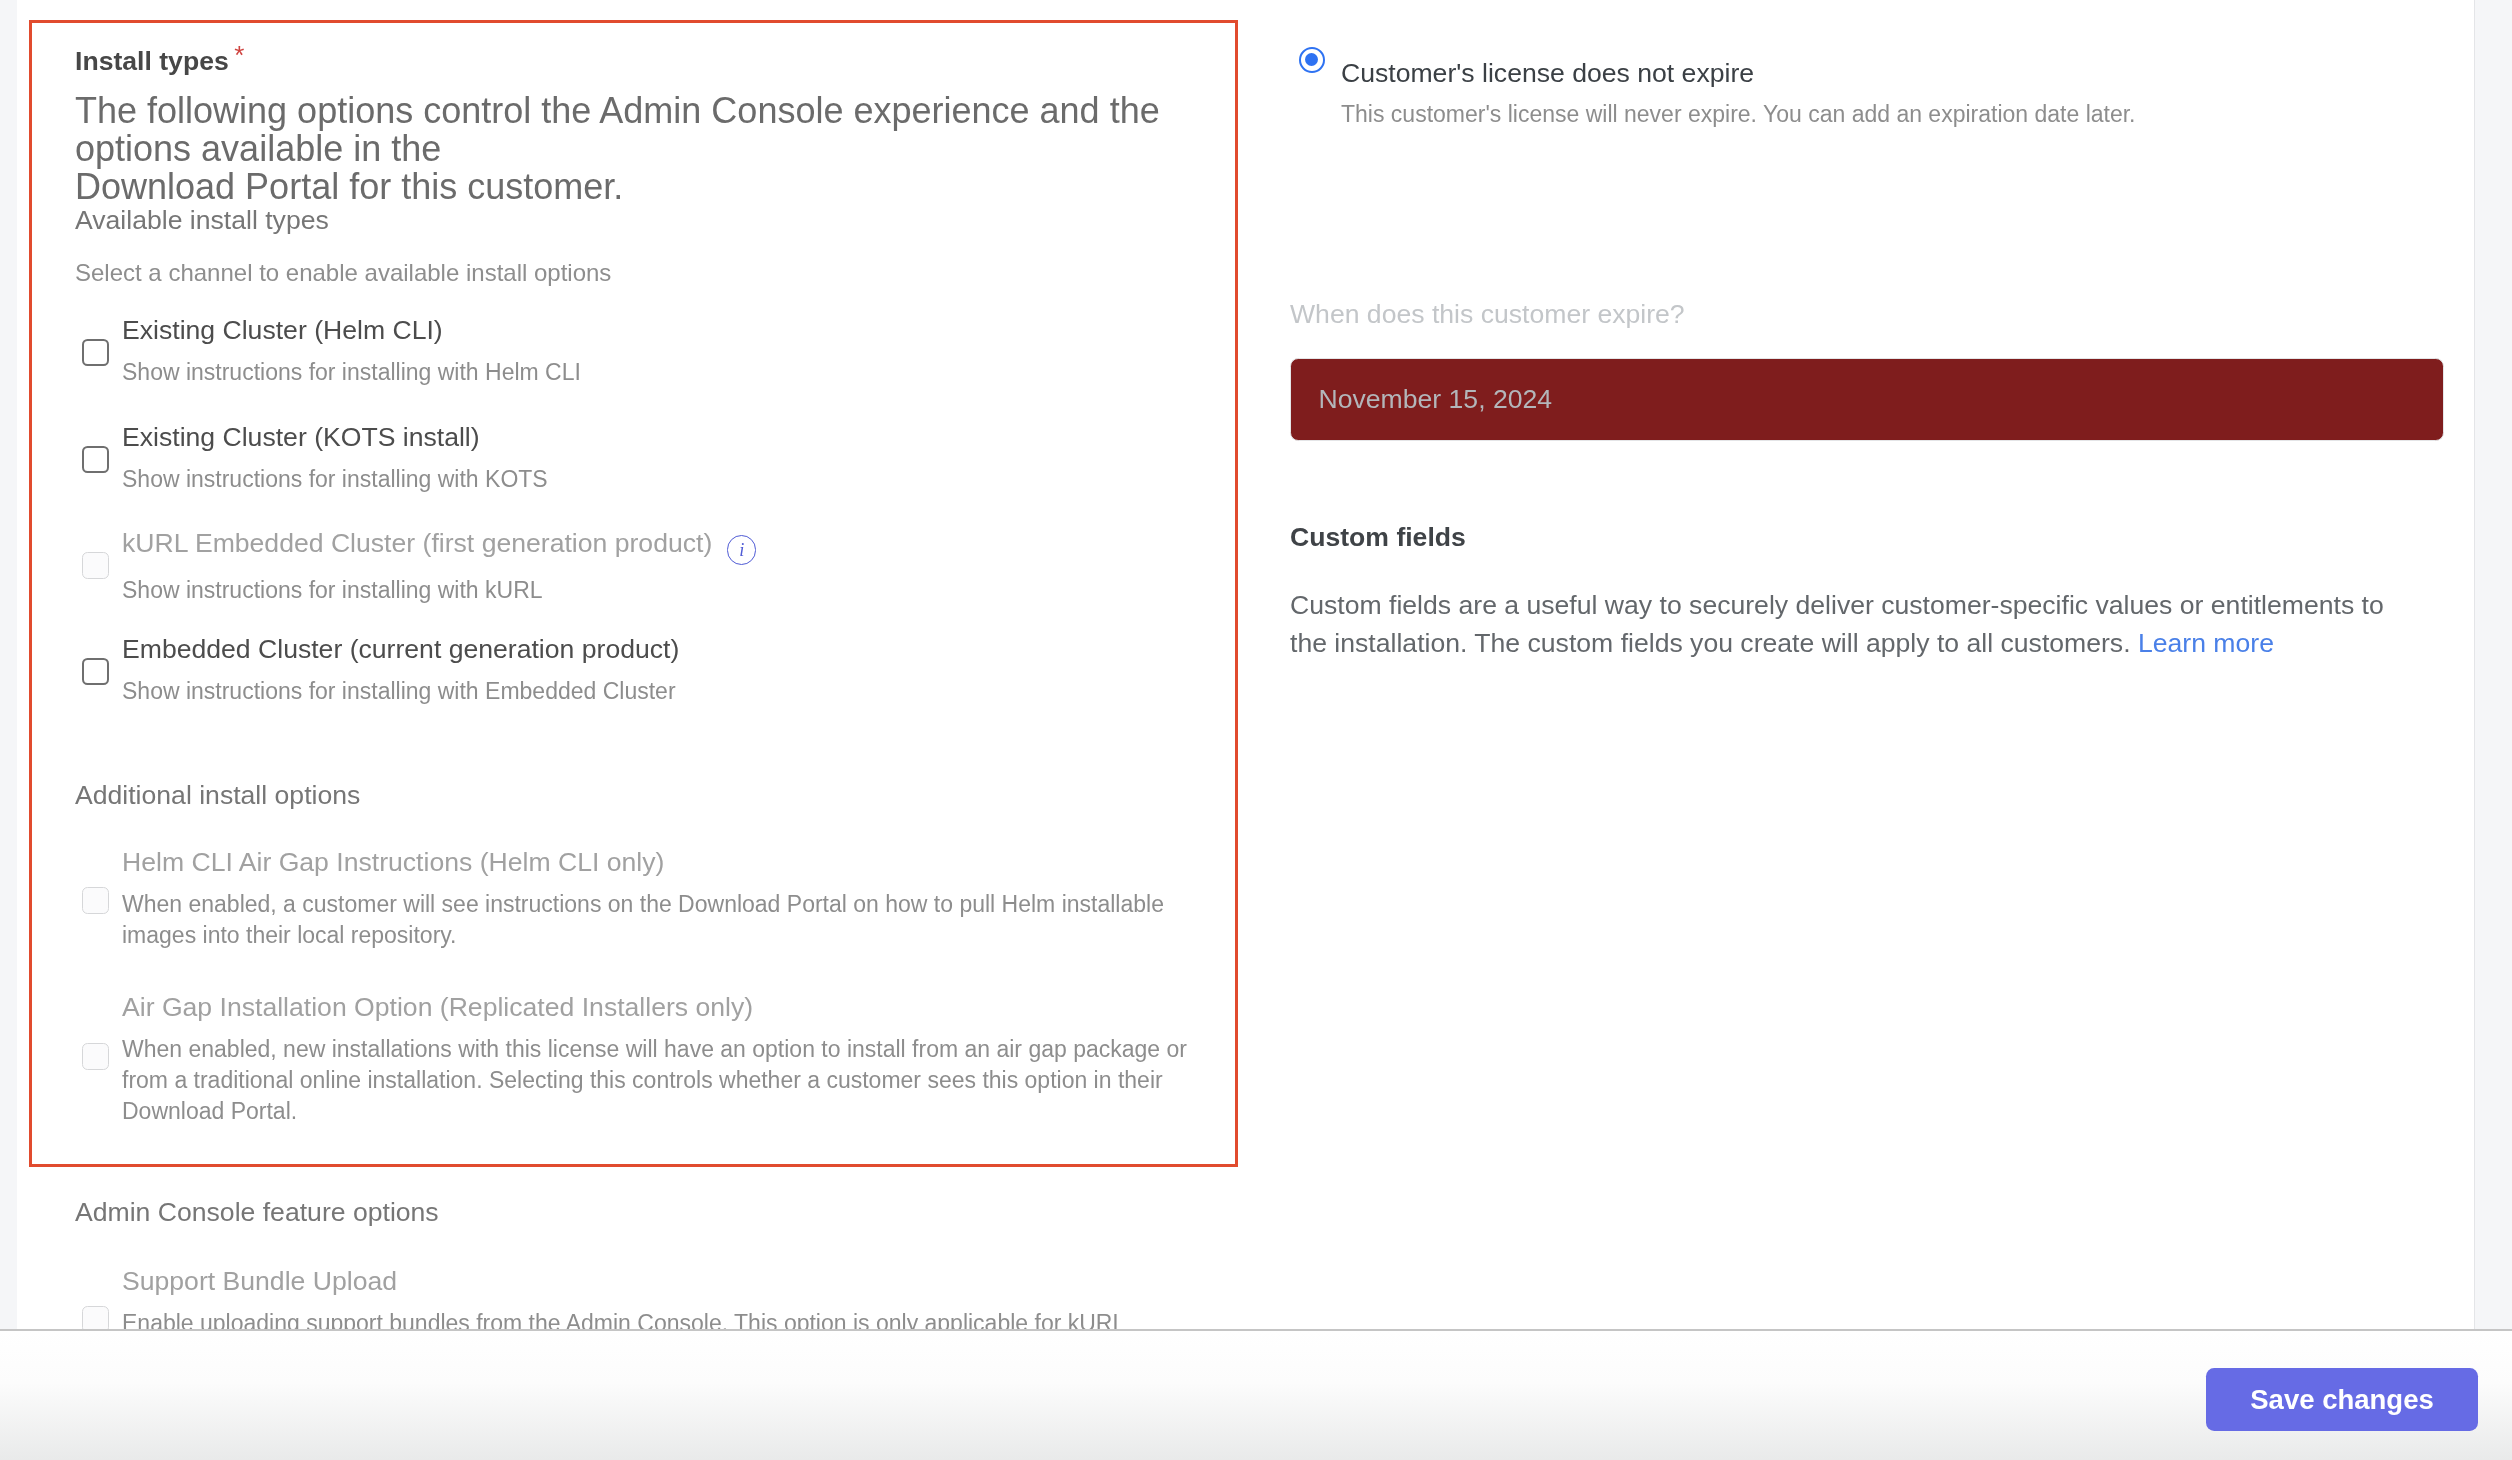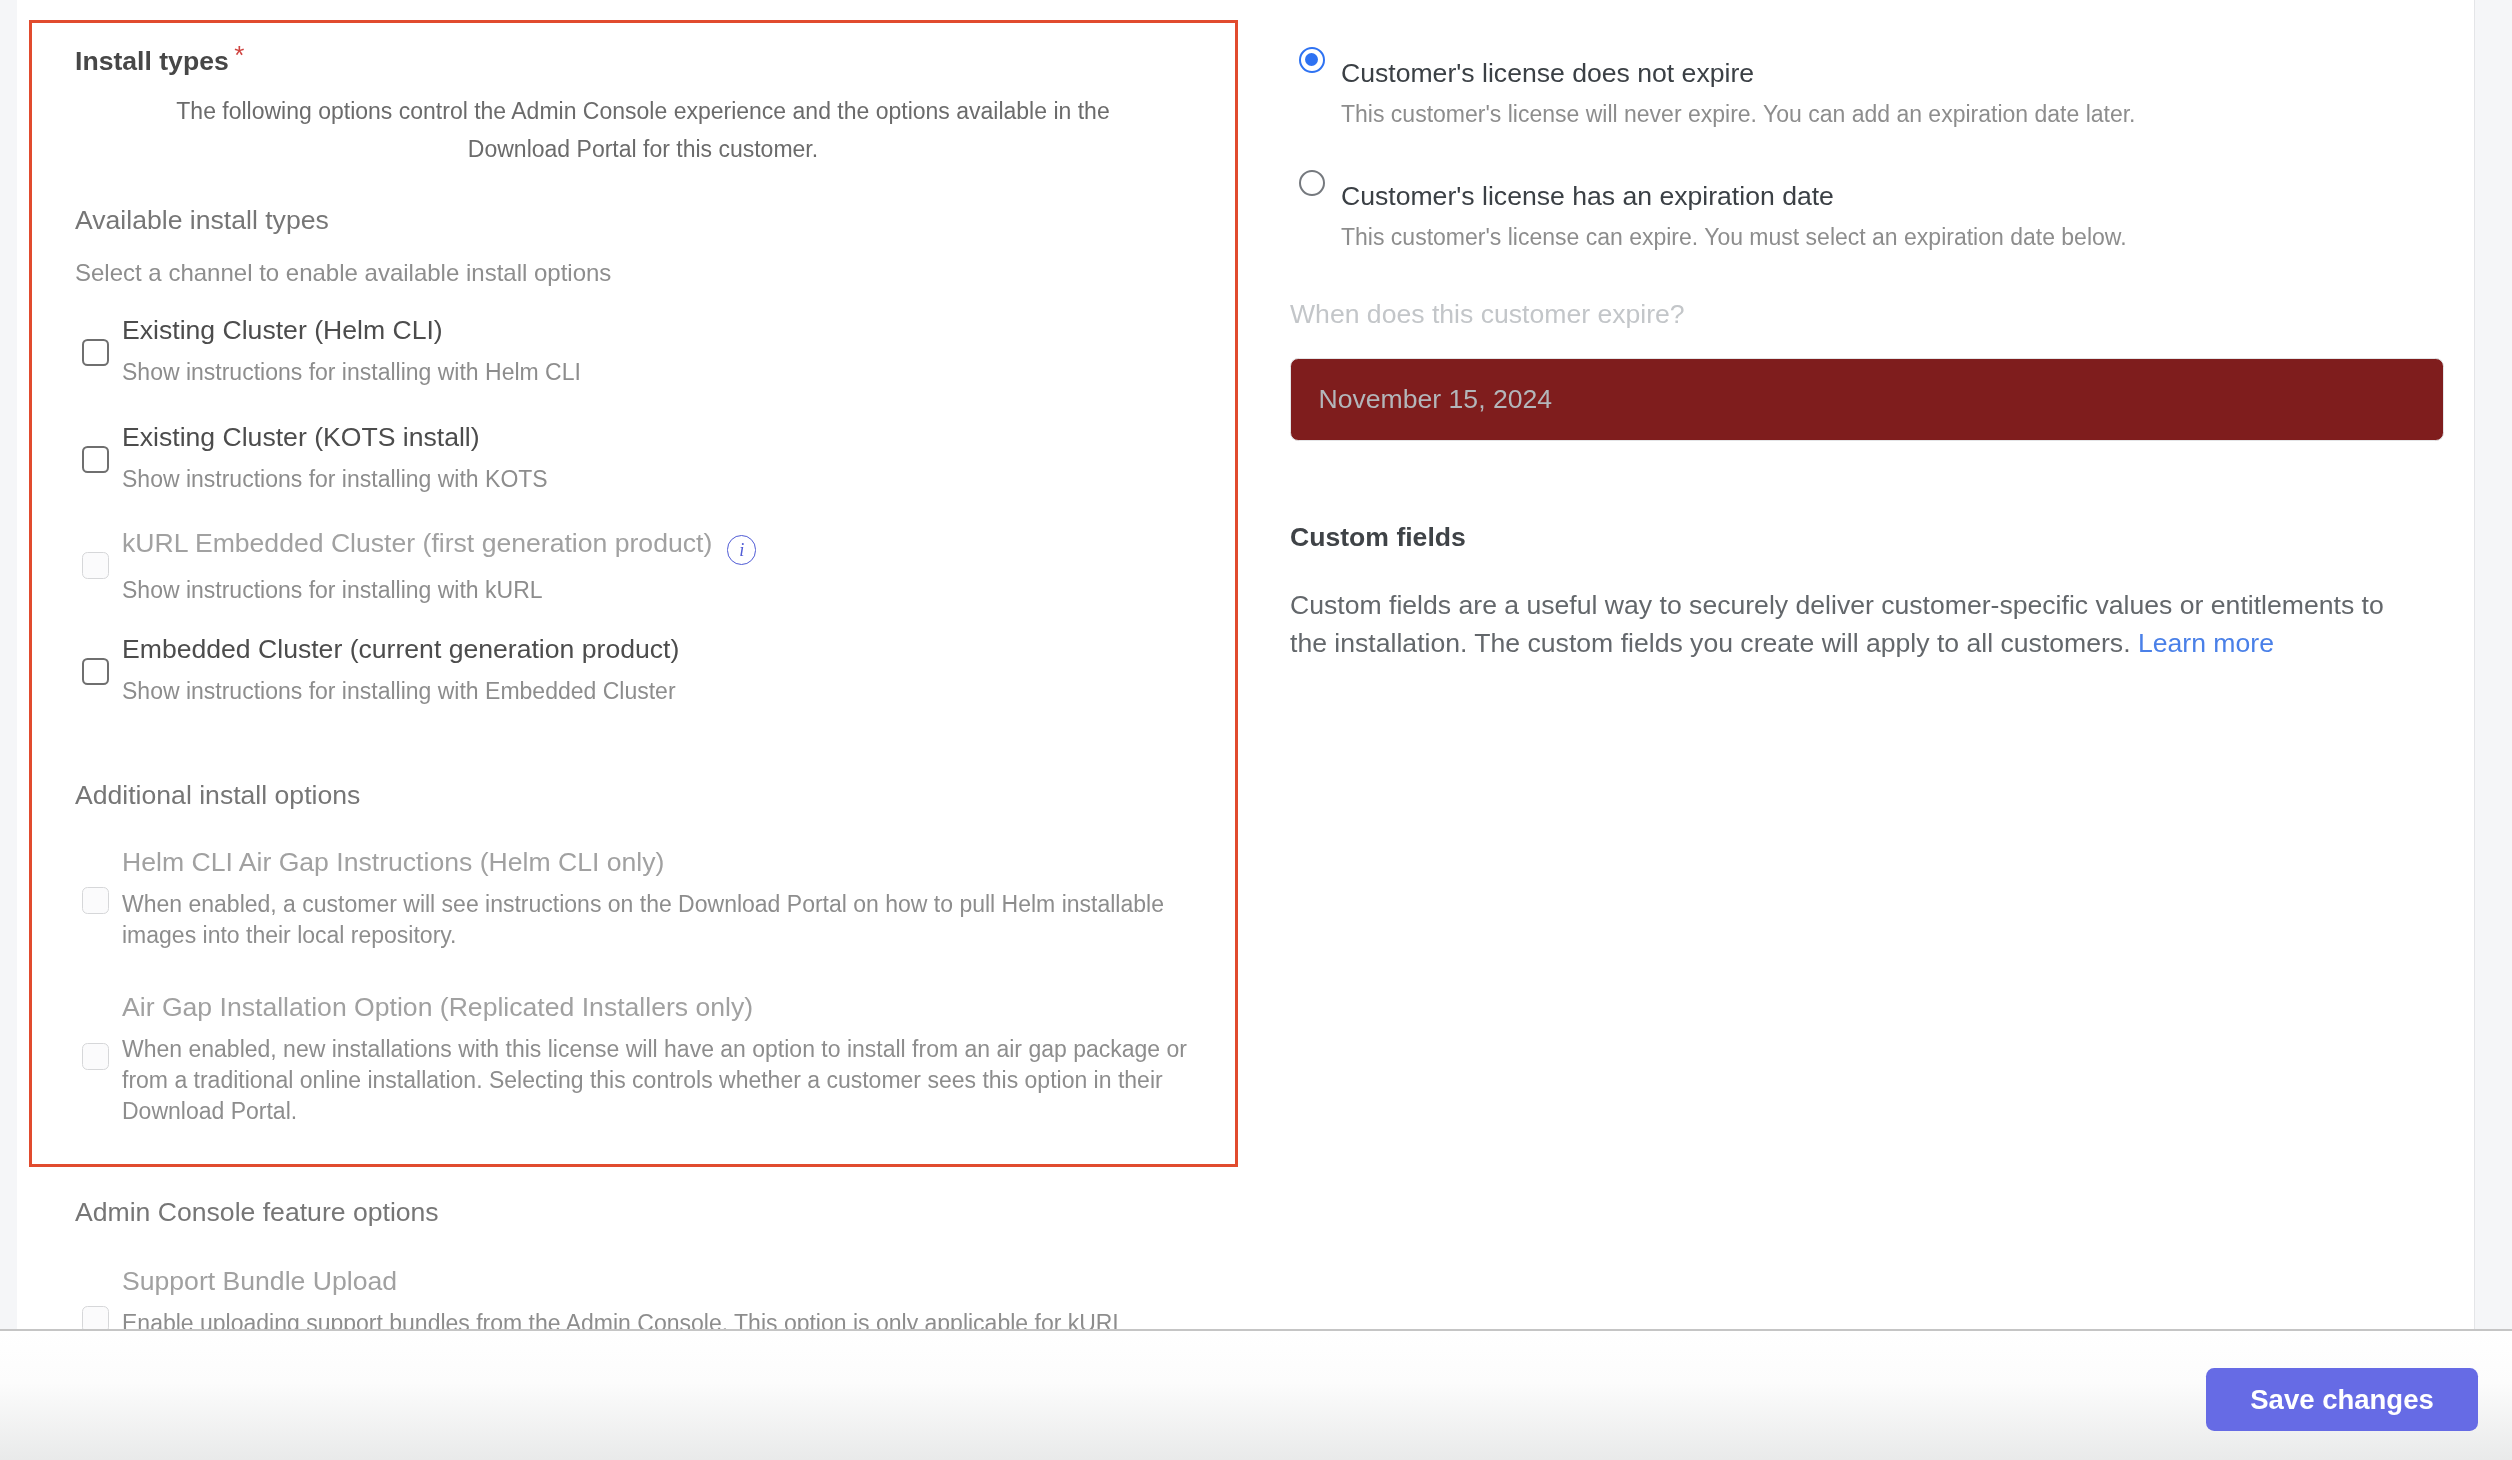--- a/index.html
+++ b/index.html
@@ -14,21 +14,21 @@
   .scroll-area{position:absolute;left:0;top:0;width:2512px;height:1329px;overflow:hidden;background:#ffffff;}
   .gutter-left{position:absolute;left:0;top:0;width:16.5px;height:1329px;background:#f5f6f8;}
   .gutter-right{position:absolute;right:0;top:0;width:37px;height:1329px;background:#f5f6f8;border-left:0.9px solid #e4e5e8;}
 
   .red-frame{position:absolute;left:29px;top:20px;width:1209px;height:1147px;border:3.7px solid #e14b2e;box-sizing:border-box;pointer-events:none;}
 
   
   .abs{position:absolute;}
   .h-install{left:75px;top:40px;font-size:26.6px;font-weight:700;color:#474747;}
   .req-star{color:#cf4440;font-weight:400;font-size:26px;vertical-align:5.5px;margin-left:5.5px;}
-  .lead-desc{left:75px;top:92px;width:1136px;font-size:23px;line-height:38px;color:#6b6b6b;white-space:pre-line;text-align:center;}
+  .lead-desc{left:75px;top:92px;width:1136px;font-size:36px;line-height:38px;color:#6b6b6b;white-space:pre-line;}
   .sec-heading{left:75px;top:0;font-size:26.6px;color:#767676;}
   .sec-sub{left:75px;font-size:24px;color:#8e8e8e;}
 
   .opt-row{left:75px;width:1136px;}
   .cb{position:absolute;left:7.3px;top:26px;width:26.6px;height:26.6px;border:2.7px solid #6f6f6f;border-radius:5.5px;background:#ffffff;box-sizing:border-box;}
   .cb.disabled{border:1.8px solid #d6d7d9;background:#fbfbfc;}
   .cb.mid{top:42px;}
   .cb.low{top:53px;}
   .opt-title{margin-left:47px;font-size:26.6px;line-height:34px;color:#4c4c4c;}
   .opt-title.disabled{color:#a1a1a1;}
@@ -128,25 +128,20 @@
       <div class="opt-title disabled">Support Bundle Upload</div>
       <div class="opt-desc">Enable uploading support bundles from the Admin Console. This option is only applicable for kURL</div>
     </div>
 
     <div class="abs radio-row" style="top:24px;">
       <span class="radio selected"></span>
       <div class="radio-label">Customer's license does not expire</div>
       <div class="radio-desc">This customer's license will never expire. You can add an expiration date later.</div>
     </div>
 
-    <div class="abs radio-row" style="top:147px;">
-      <span class="radio unselected"></span>
-      <div class="radio-label">Customer's license has an expiration date</div>
-      <div class="radio-desc">This customer's license can expire. You must select an expiration date below.</div>
-    </div>
 
     <div class="abs date-label">When does this customer expire?</div>
 
     <div class="abs date-input">
       <span class="date-placeholder">November 15, 2024</span>
     </div>
 
     <div class="abs cf-heading">Custom fields</div>
 
     <div class="abs cf-desc">

